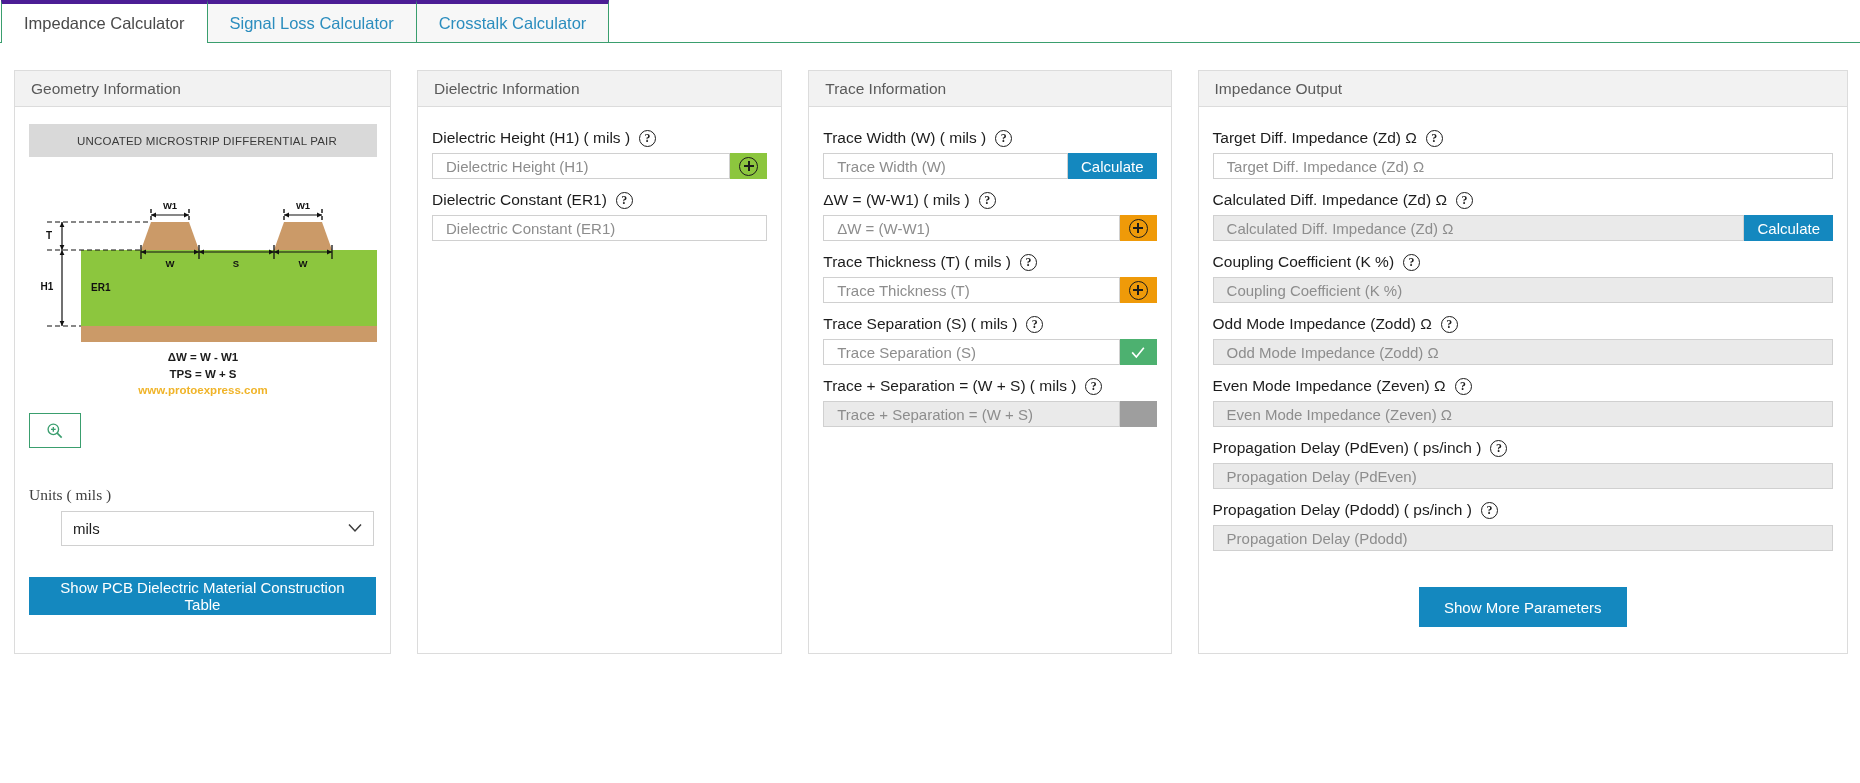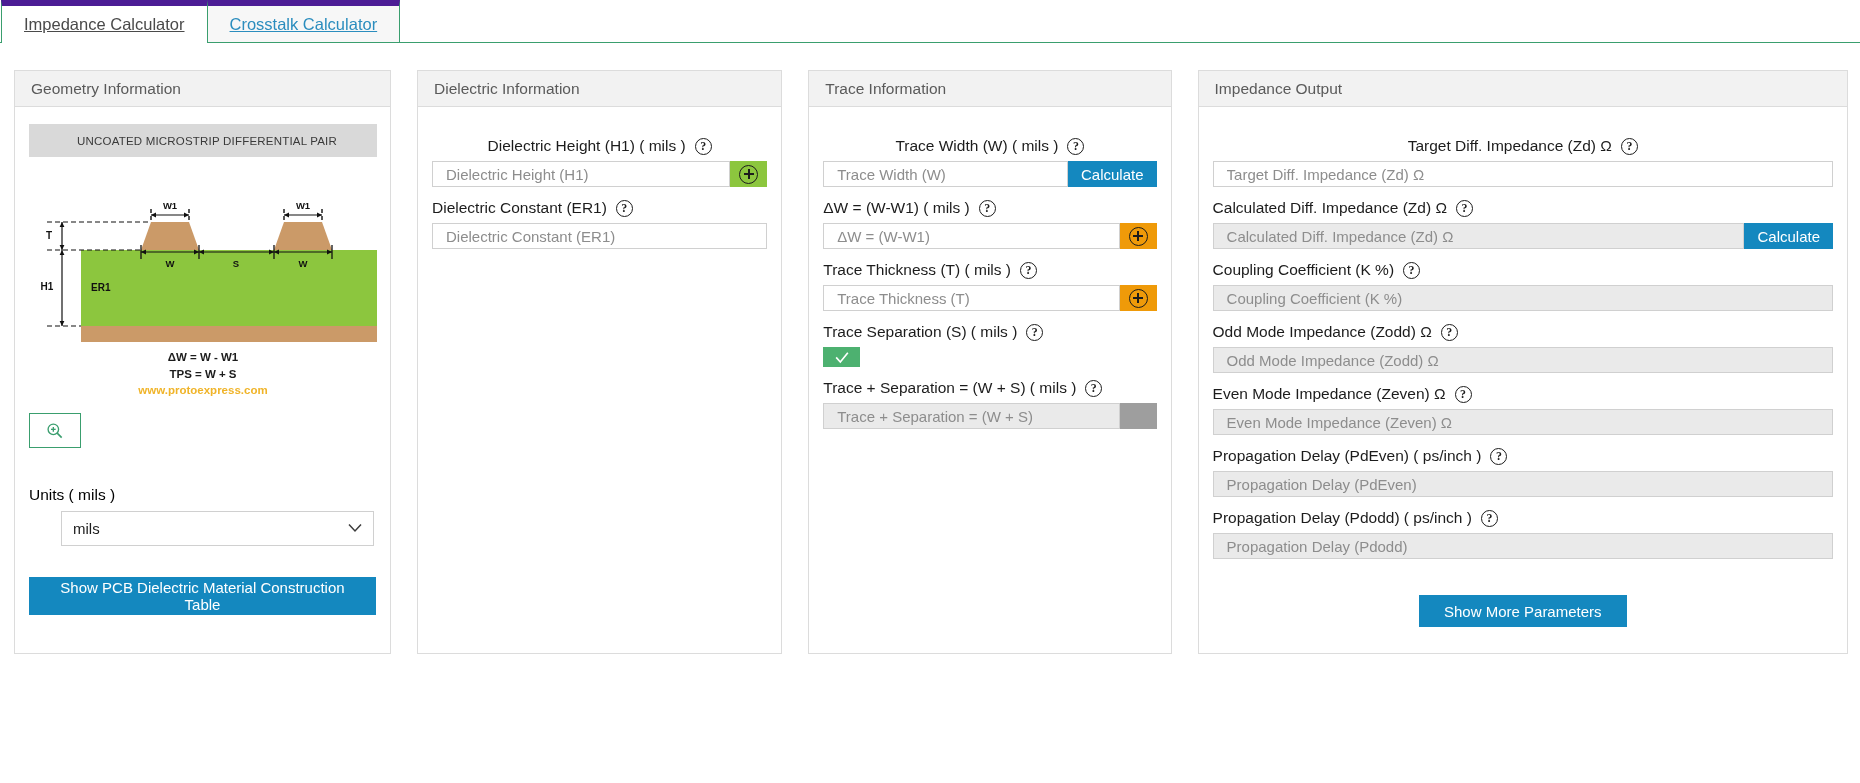--- a/index.html
+++ b/index.html
@@ -21,25 +21,24 @@
     padding-left: 1px;
   }
   .tab {
     display: flex; align-items: center; justify-content: flex-end;
     padding: 0 22px;
     font-size: 16.5px;
     color: #2b8dbe;
     background: #f7f7f7;
     border-left: 1px solid #3a9e6e;
     border-right: 1px solid #3a9e6e;
-    border-top: 6px solid #4c1d95;
+    border-top: 4px solid #4c1d95;
     margin-right: -1px;
     cursor: pointer;
     white-space: nowrap;
-    text-decoration: underline;
   }
   .tab.active {
     background: #ffffff;
     color: #4a4a4a;
     position: relative;
     z-index: 2;
   }
   .tab.active::after {
     content: "";
     position: absolute;
@@ -78,21 +77,21 @@
   .p-out  { width: 675px; }
 
   
   .flabel {
     display: flex; align-items: center;
     font-size: 15.5px;
     color: #1c1c1c;
     margin-bottom: 6px;
     white-space: nowrap;
   }
-  .flabel.first { margin-top: 13px; justify-content: center; }
+  .flabel.first { margin-top: 5px; }
   .qmark {
     display: inline-flex; align-items: center; justify-content: center;
     width: 17px; height: 17px;
     border: 1.6px solid #1c1c1c;
     border-radius: 50%;
     font-size: 12px; font-weight: bold;
     line-height: 1;
     margin-left: 9px;
     color: #1c1c1c;
     cursor: pointer;
@@ -185,22 +184,23 @@
     margin-top: 17px;
     width: 52px; height: 35px;
     border: 1px solid #3a9e6e;
     background: #ffffff;
     display: flex; align-items: center; justify-content: center;
     cursor: pointer;
   }
   .units-label {
     margin-top: 38px;
     font-size: 15.5px;
-    color: #000000;
+    color: #404040;
     margin-bottom: 7px;
+    font-family: Liberation Serif, serif;
   }
   .select-wrap { position: relative; width: 345px; padding-left: 32px; }
   select.units {
     width: 100%;
     height: 35px;
     border: 1px solid #d0d0d0;
     background: #ffffff;
     font-size: 15px;
     color: #1c1c1c;
     padding: 0 11px;
@@ -226,32 +226,35 @@
     cursor: pointer;
     font-family: "Liberation Sans", sans-serif;
   }
   .btn-more {
     display: block;
     margin: 36px auto 0 auto;
     background: #1488bf;
     color: #ffffff;
     border: none;
     font-size: 15px;
-    height: 32px;
+    height: 40px;
     padding: 0 25px;
     cursor: pointer;
     font-family: "Liberation Sans", sans-serif;
   }
 </style>
 </head>
 <body>
 
 <div class="tabbar">
   <div class="tab active">
     <span>Impedance Calculator</span>
+  </div>
+  <div class="tab">
+    <span>Signal Loss Calculator</span>
   </div>
   <div class="tab">
     <span>Crosstalk Calculator</span>
   </div>
 </div>
 
 <div class="panels">
 
   <div class="panel p-geom">
     <div class="panel-head">Geometry Information</div>
@@ -407,20 +410,21 @@
         <div class="btn-adorn orange">
           <span class="plus-circle"></span>
         </div>
       </div>
 
       <div class="flabel">
         <span class="ftext">Trace Separation (S) ( mils )</span>
         <span class="qmark">?</span>
       </div>
       <div class="row">
+        <input class="inp" type="text" placeholder="Trace Separation (S)" style="">
         <div class="btn-adorn check">
           <svg class="tick" viewBox="0 0 24 24">
             <polyline points="5,12.5 10,18 19,7" fill="none" stroke="#ffffff" stroke-width="2"></polyline>
           </svg>
         </div>
       </div>
 
       <div class="flabel">
         <span class="ftext">Trace + Separation = (W + S) ( mils )</span>
         <span class="qmark">?</span>

